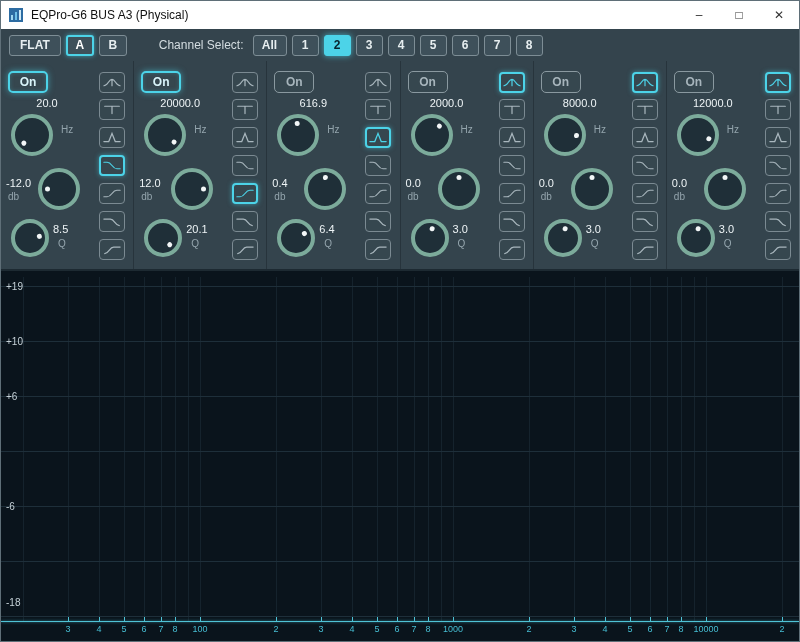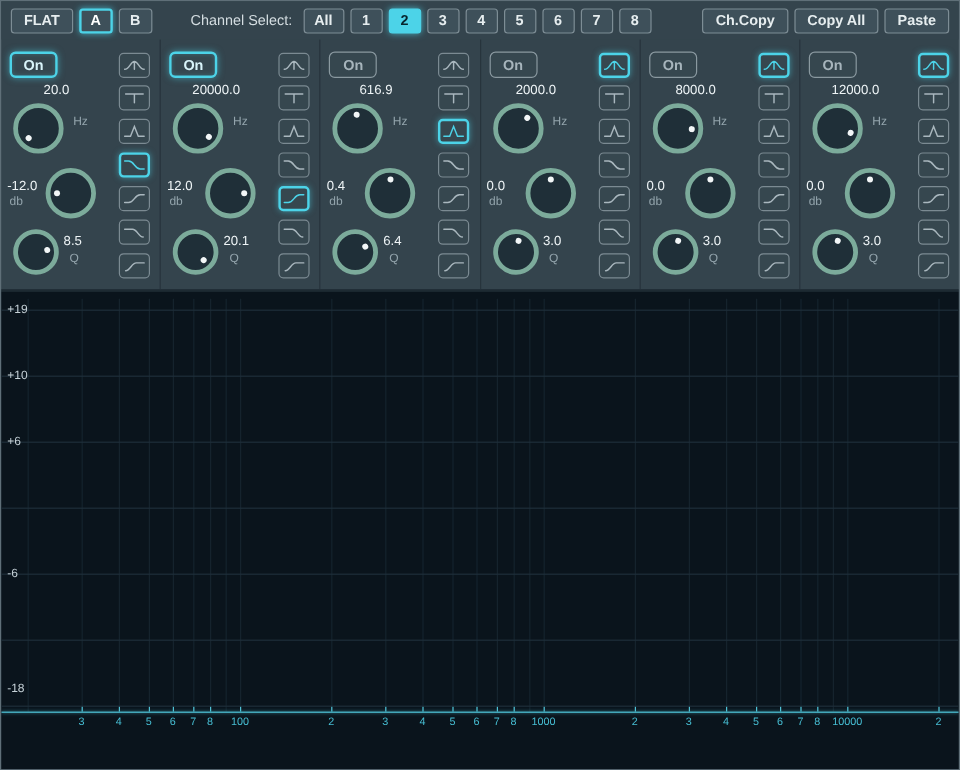--- a/index.html
+++ b/index.html
@@ -169,42 +169,53 @@
     position: absolute; top: 353px;
     color: #46bdd2; font-size: 9px;
     transform: translateX(-50%);
   }
 </style>
 </head>
 <body>
 
 <div class="window">
 
+  <div class="titlebar">
+    <span class="app-icon">
+      <svg width="14" height="14" viewBox="0 0 14 14">
+        <rect x="0" y="0" width="14" height="14" fill="#2d6ca2"></rect>
+        <rect x="2" y="7" width="2" height="5" fill="#9fd8f0"></rect>
+        <rect x="6" y="4" width="2" height="8" fill="#6fc1e8"></rect>
+        <rect x="10" y="2" width="2" height="10" fill="#cfeaf7"></rect>
+      </svg>
+    </span>
+    <span class="title-text">EQPro-G6 BUS A3 (Physical)</span>
+    <div class="win-controls">
+      <button class="win-btn">–</button>
+      <button class="win-btn">□</button>
+      <button class="win-btn">✕</button>
+    </div>
+  </div>
 
   <div class="toolbar">
     <button class="tb-btn flat-btn">FLAT</button>
     <button class="tb-btn ab-btn active">A</button>
     <button class="tb-btn ab-btn">B</button>
     <span class="ch-label">Channel Select:</span>
     <div class="ch-group" id="channel-buttons">
         <button class="tb-btn ch-btn all">All</button>
         <button class="tb-btn ch-btn">1</button>
         <button class="tb-btn ch-btn active">2</button>
         <button class="tb-btn ch-btn">3</button>
         <button class="tb-btn ch-btn">4</button>
         <button class="tb-btn ch-btn">5</button>
         <button class="tb-btn ch-btn">6</button>
         <button class="tb-btn ch-btn">7</button>
         <button class="tb-btn ch-btn">8</button>
       </div>
-    <div class="right-group">
-      <button class="tb-btn">Ch.Copy</button>
-      <button class="tb-btn">Copy All</button>
-      <button class="tb-btn">Paste</button>
-    </div>
   </div>
 
   <div class="bands" id="bands">
       <div class="band-strip">
         <button class="on-btn active">On</button>
         <div class="value freq-value">20.0</div>
         <div class="unit freq-unit">Hz</div>
         <div class="knob freq-knob">
           <div class="knob-rot" style="transform: rotate(-135deg);">
             <span class="knob-dot"></span>

